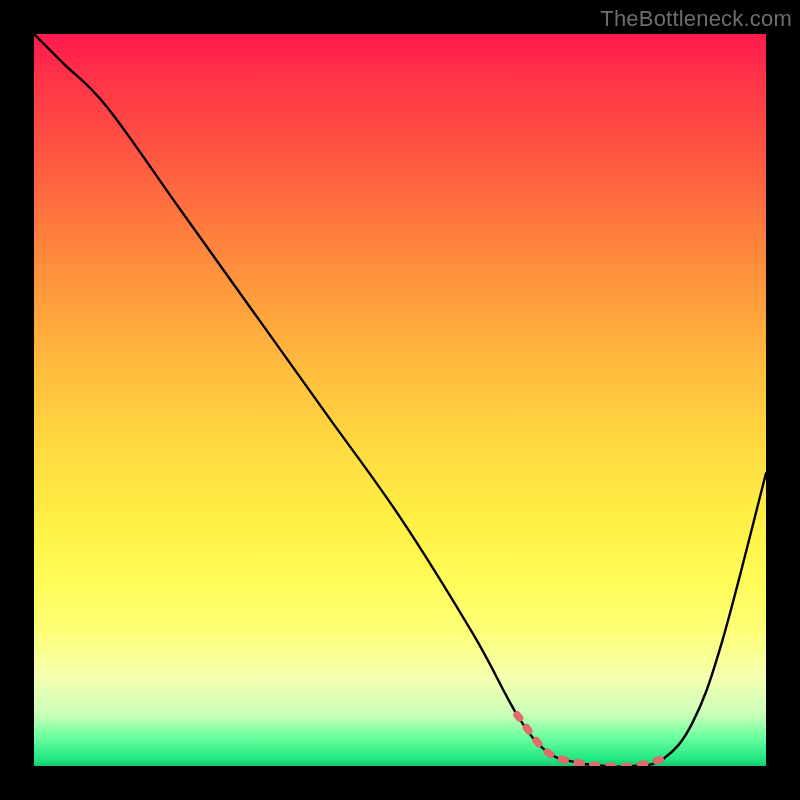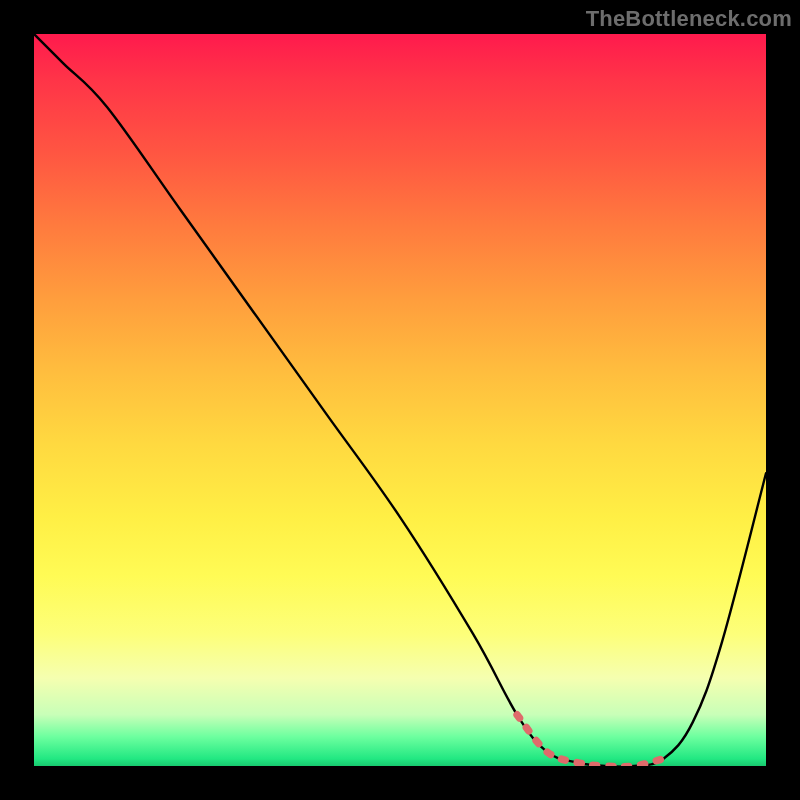--- a/index.html
+++ b/index.html
@@ -34,21 +34,21 @@
       #22e882 99%,
       #18c96f 100%);
   }
   .watermark {
     position: absolute;
     top: 6px;
     right: 8px;
     color: #6d6d6d;
     font-size: 22px;
     letter-spacing: 0.2px;
-    font-weight: 700;
+    font-weight: 400;
     user-select: none;
   }
   svg.curve {
     position: absolute;
     left: 0;
     top: 0;
     width: 732px;
     height: 732px;
   }
 </style>

